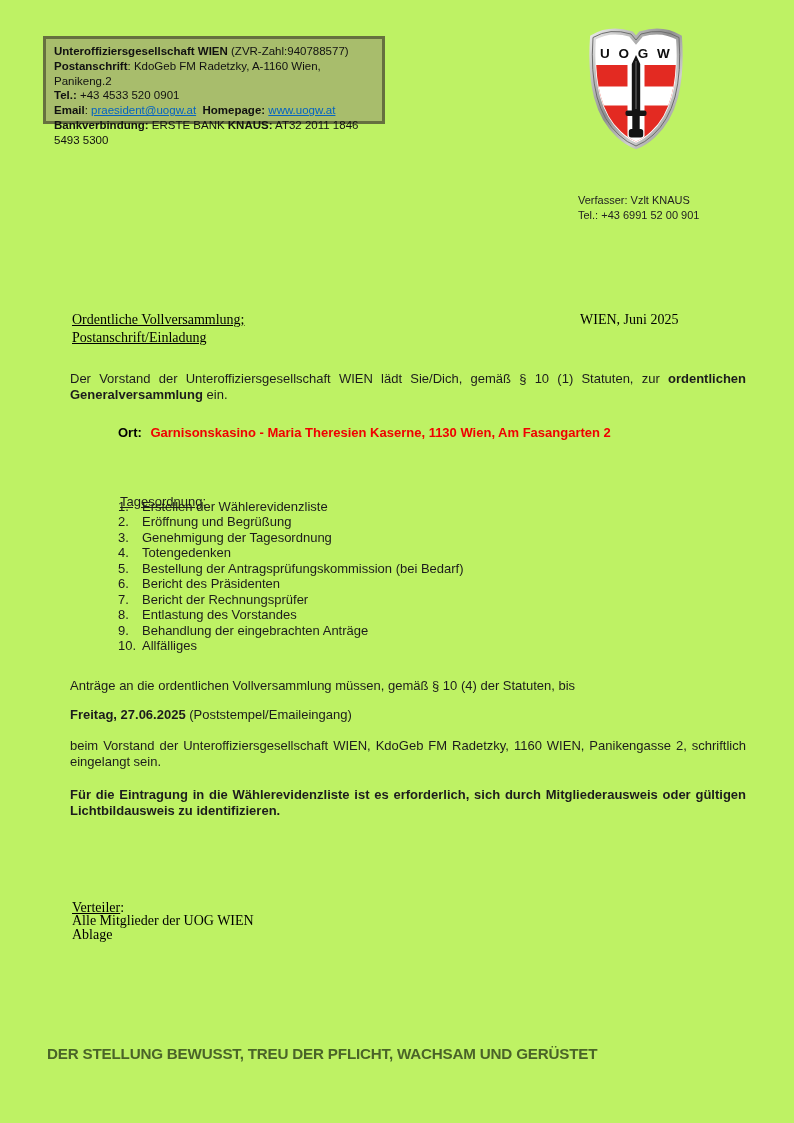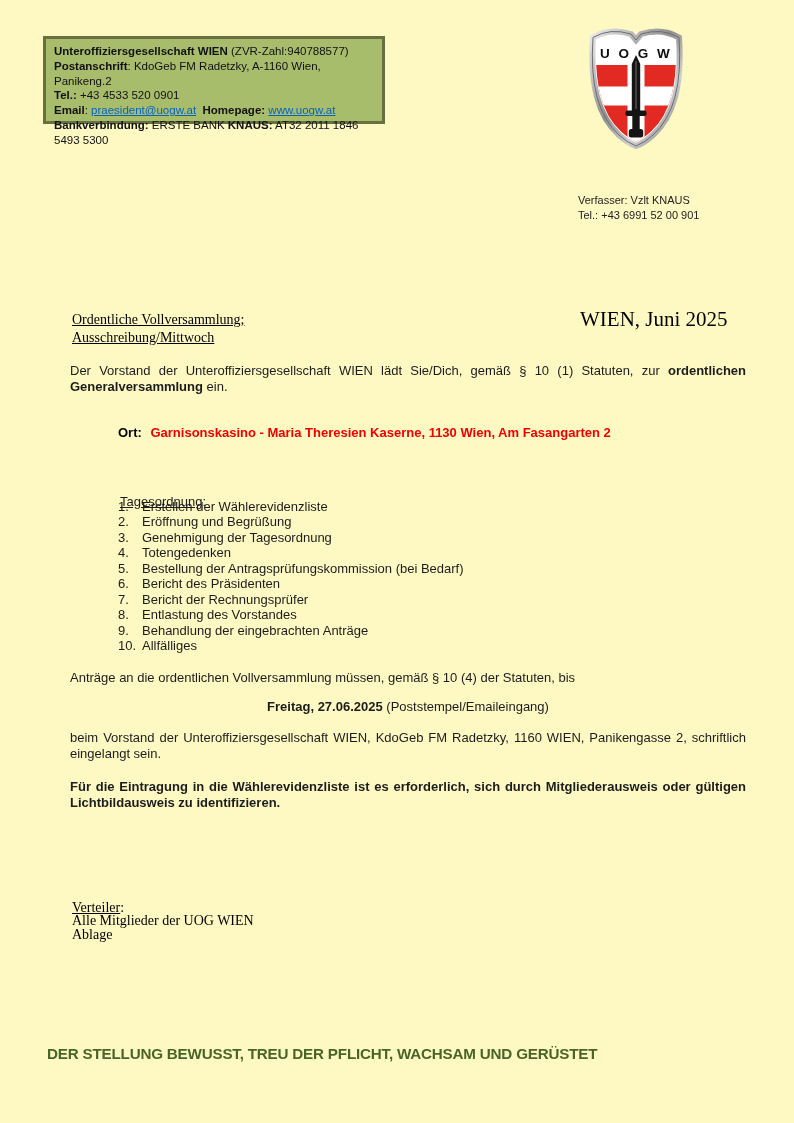--- a/index.html
+++ b/index.html
@@ -1,19 +1,19 @@
 <!DOCTYPE html>
 <html style="--accent-red: #f00000; --box-green: #a8bd6c; --box-border: #66713f; --link-blue: #0563c1; --motto-green: #4a6428;"><head>
 <meta charset="utf-8">
 <style>
   * { margin:0; padding:0; box-sizing:border-box; }
   html,body { background:#888; }
   .page {
     position:relative; width:794px; height:1123px; margin:0 auto;
-    background:#fef9c3; overflow:hidden;
+    background:#bef264; overflow:hidden;
     font-family:"Liberation Sans", sans-serif; color:#1a1a1a;
   }
 
   
   .infobox {
     position:absolute; left:43px; top:36px; width:342px; height:88px;
     background:var(--box-green,#a8bd6c);
     border:3px solid var(--box-border,#66713f);
     padding:5px 8px 4px 8px;
     font-size:11.5px; line-height:14.8px; color:#111;
@@ -30,32 +30,32 @@
     font-size:11px; line-height:14.5px; color:#222;
   }
 
   
   .title-block {
     position:absolute; left:72px; top:311px;
     font-family:"Liberation Serif", serif; font-size:14px; line-height:17.5px; color:#000;text-decoration:underline;
   }
   .date-block {
     position:absolute; left:580px; top:311px;
-    font-family:"Liberation Serif", serif; font-size:21px; line-height:17.5px; color:#000;
+    font-family:"Liberation Serif", serif; font-size:14px; line-height:17.5px; color:#000;
   }
 
   
   .para {
     position:absolute; left:70px; width:676px;
-    font-size:13px; line-height:15.6px; color:#1c1c1c;
+    font-size:13px; line-height:15.6px; color:#1c1c1c;margin-top:8px;
   }
   .justify { text-align:justify; }
   .intro { top:363px; }
   .antraege { top:670px; }
-  .deadline { top:699px; text-align:center; }
+  .deadline { top:699px; text-align:left; }
   .beim { top:730px; }
   .boldpara { top:779px; font-weight:bold; }
 
   
   .meeting {
     position:absolute; left:118px; top:425px;
     font-size:13px; line-height:15.6px; font-weight:bold; color:#000;
   }
   .red { color:var(--accent-red,#f00000); }
   .ort-gap { padding-left:5px; }
@@ -138,21 +138,21 @@
     <text x="54" y="32" text-anchor="middle" font-family="Liberation Sans, sans-serif" font-size="13.5" font-weight="bold" letter-spacing="2.5" fill="#0e0e0e">U O G W</text>
   </svg>
 
   <div class="verfasser">
     <div>Verfasser: Vzlt KNAUS</div>
     <div>Tel.: +43 6991 52 00 901</div>
   </div>
 
   <div class="title-block">
     <div>Ordentliche Vollversammlung;</div>
-    <div>Ausschreibung/Mittwoch</div>
+    <div>Postanschrift/Einladung</div>
   </div>
   <div class="date-block">WIEN, Juni 2025</div>
 
   <p class="para justify intro"><span>Der Vorstand der Unteroffiziersgesellschaft WIEN lädt Sie/Dich, gemäß § 10 (1) Statuten, zur </span><b>ordentlichen Generalversammlung</b><span> ein.</span></p>
 
   <div class="meeting">
     <div><span>Ort:</span> <span class="red ort-gap">Garnisonskasino - Maria Theresien Kaserne, 1130 Wien, Am Fasangarten 2</span></div>
   </div>
 
   <div class="tagesordnung"><span class="u">Tagesordnung</span><span>:</span></div>

